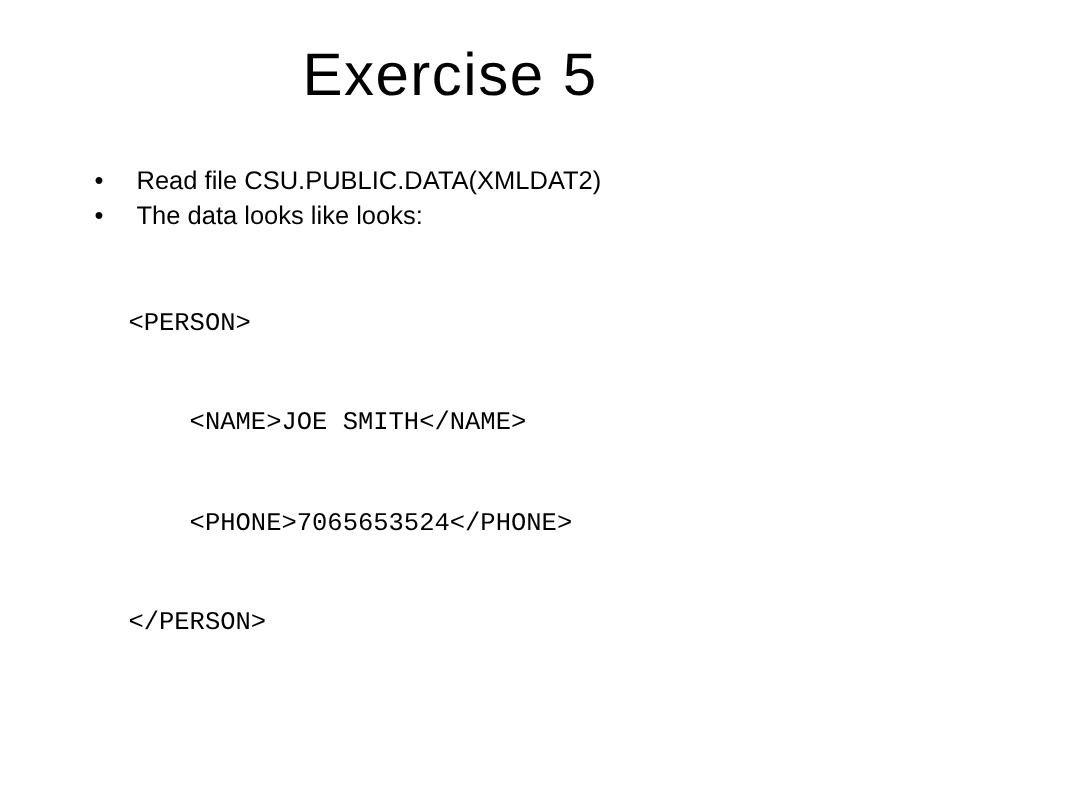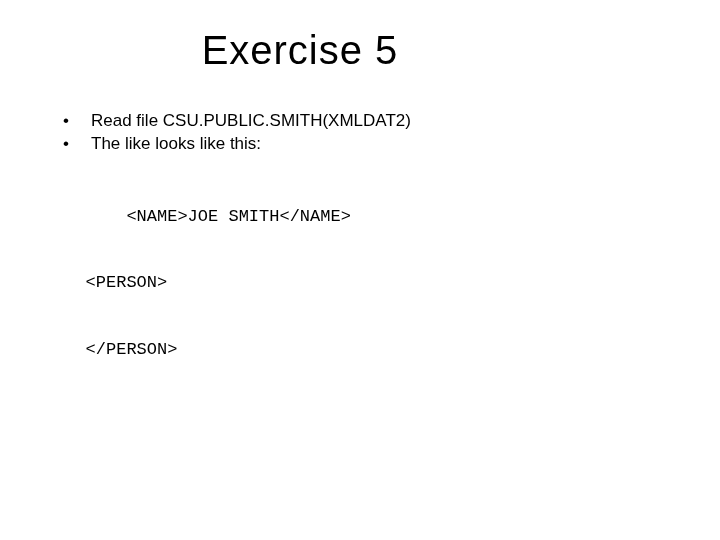--- a/index.html
+++ b/index.html
@@ -60,26 +60,27 @@
     margin-top: 2px;
   }
 </style>
 </head>
 <body>
 
 <div class="slide">
   <div class="title">Exercise 5</div>
   <div class="content">
     <ul class="bullets">
-      <li>Read file CSU.PUBLIC.SMITH(XMLDAT2)</li>
-      <li>The like looks like this:</li>
+      <li>Read file CSU.PUBLIC.DATA(XMLDAT2)</li>
+      <li>The data looks like looks:</li>
     </ul>
     <div class="code">
+      <div>   &lt;PERSON&gt;</div>
       <div>       &lt;NAME&gt;JOE SMITH&lt;/NAME&gt;</div>
-      <div>   &lt;PERSON&gt;</div>
+      <div>       &lt;PHONE&gt;7065653524&lt;/PHONE&gt;</div>
       <div>   &lt;/PERSON&gt;</div>
       
       
       
       
       
       
       
     </div>
   </div>

